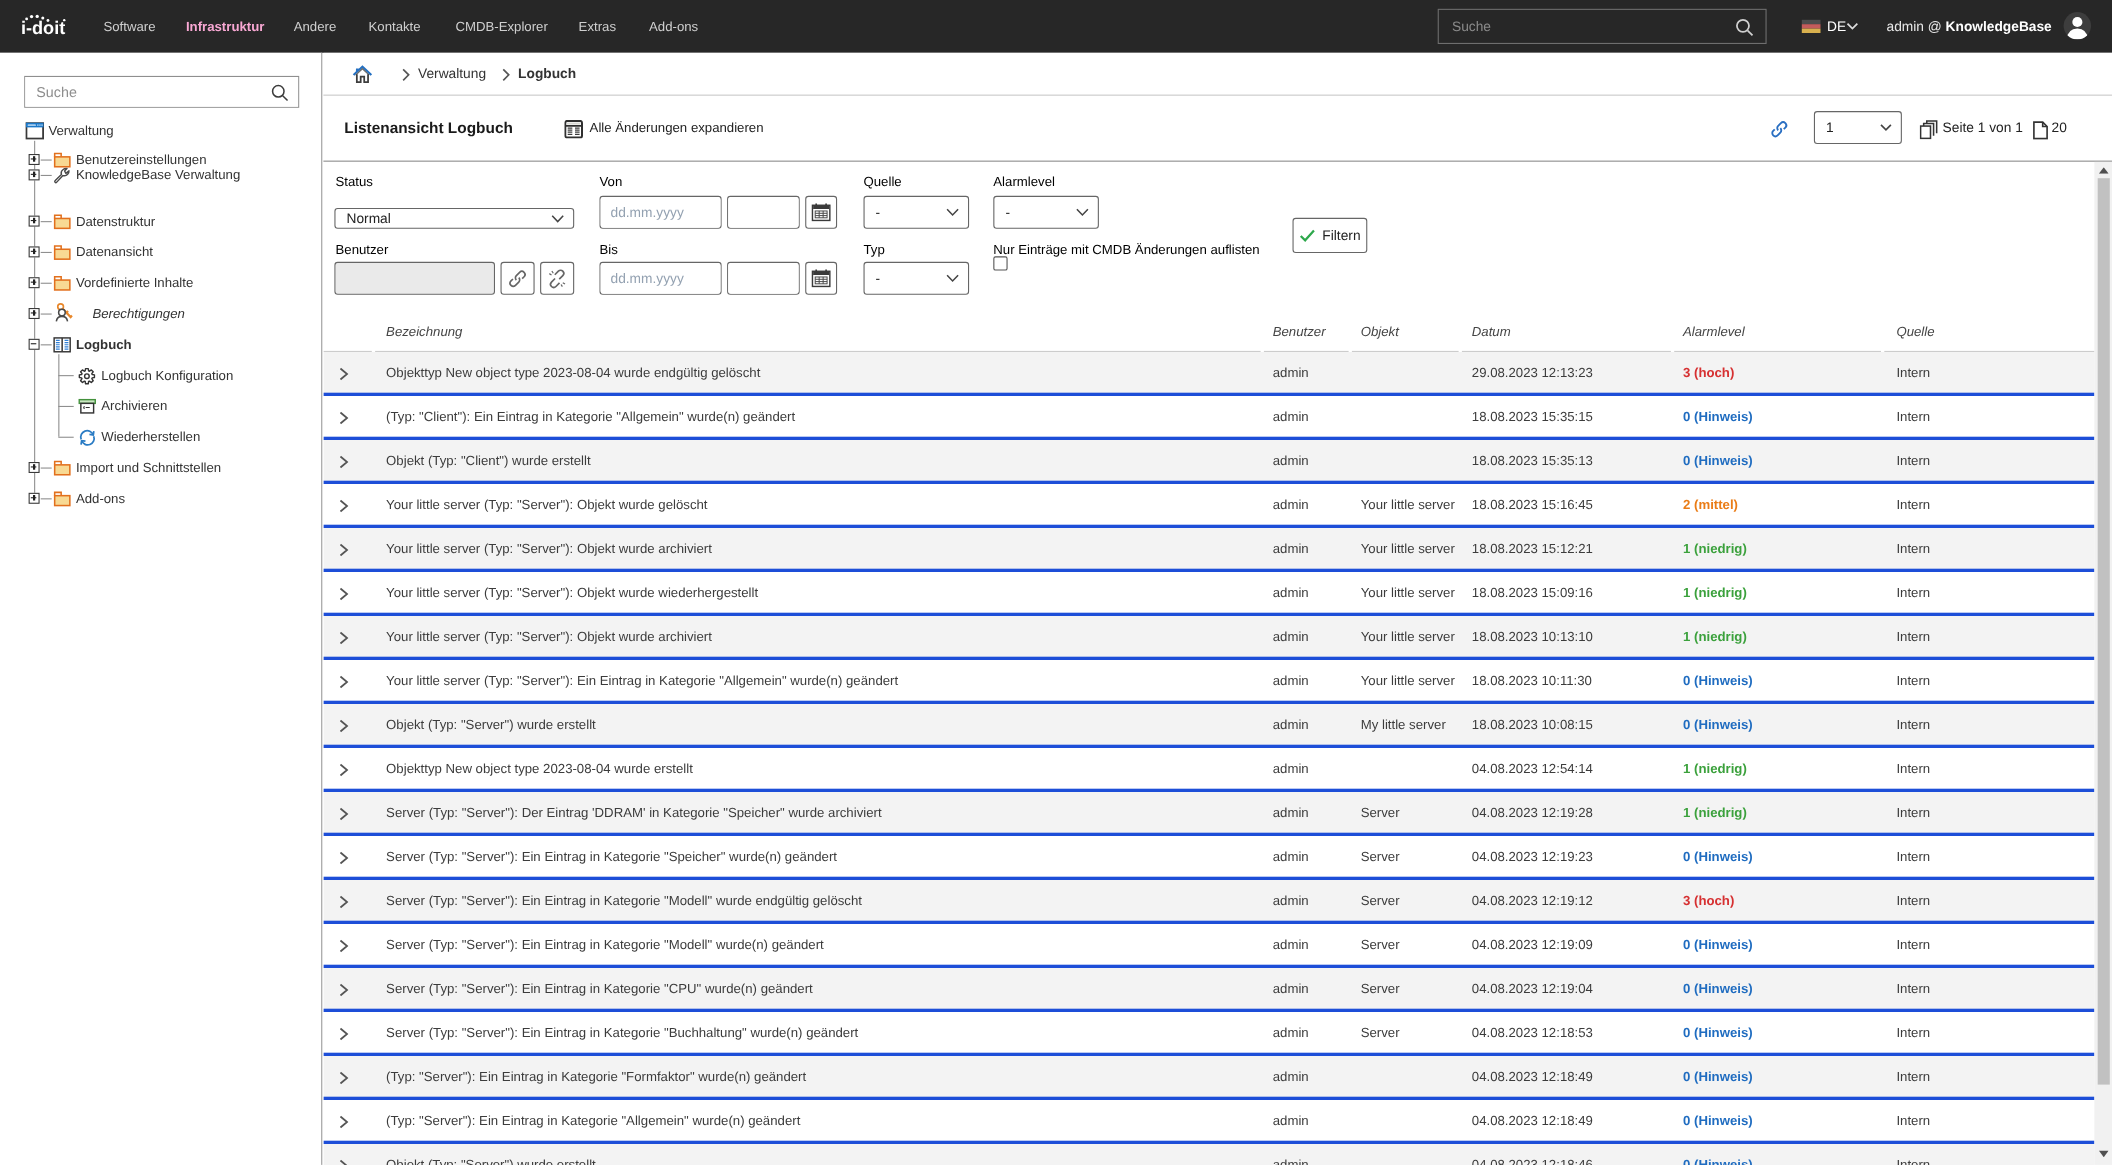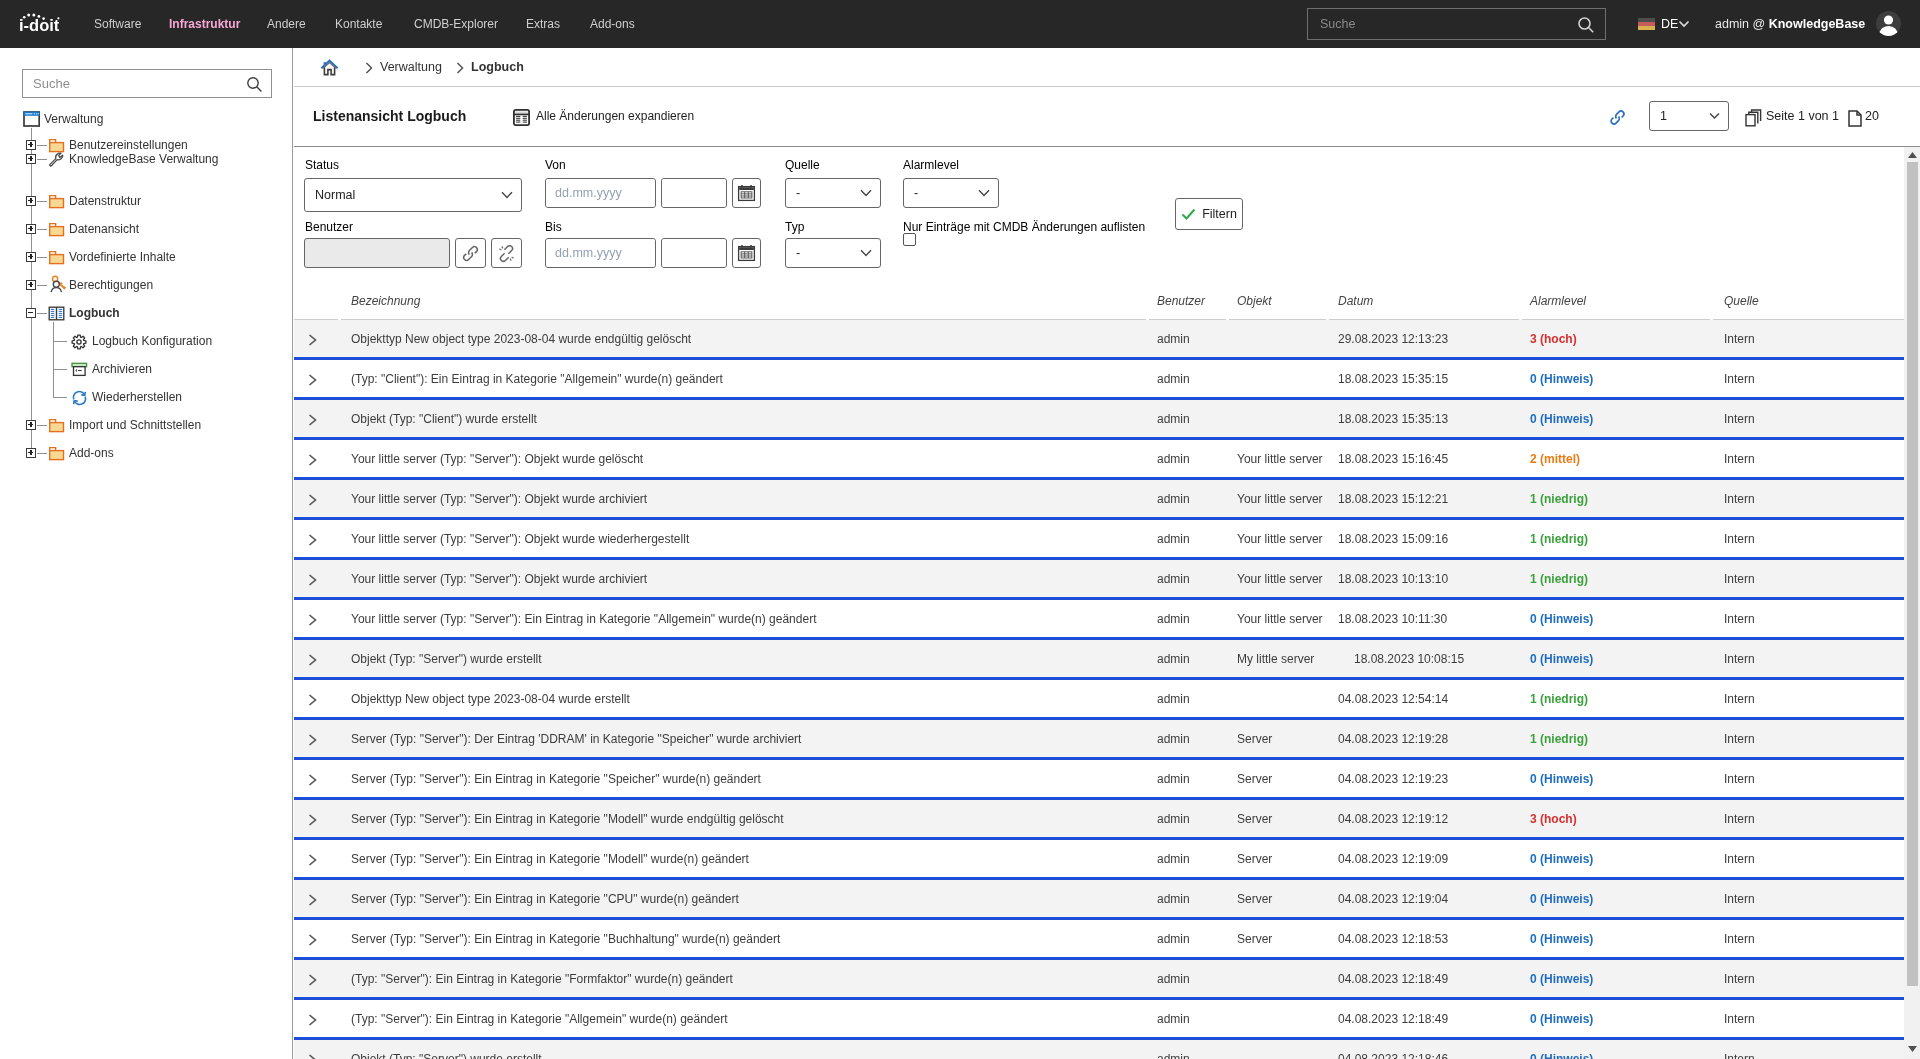--- a/index.html
+++ b/index.html
@@ -184,21 +184,21 @@
 <path d="M1.7 4.6 L1.7 1.6 L7.6 1.6 L7.6 4.6" fill="#fff" stroke="#e2701d" stroke-width="1.4"></path>
 <rect x="1.7" y="4.6" width="13.8" height="9" fill="#f8d993" stroke="#e2701d" stroke-width="1.4"></rect>
 </svg>
         <div class="pmbox" style="left:26px; top:9px;">
           <div class="h"></div>
           <div class="v"></div>
         </div>
         <div class="tline" style="left:37px; top:14px; width:10px; height:1px;"></div>
       </div>
 <div class="treerow" style="left:0; top:222.5px; width:293px; ">
-        <span style="position:absolute; left:69px;">Berechtigungen</span>
+        <span style="position:absolute; left:84px;font-style:italic;">Berechtigungen</span>
         <svg class="ticon" style="left:48px; top:4px;" width="19" height="19" viewBox="0 0 19 19">
 <circle cx="7.1" cy="3.9" r="2.6" fill="none" stroke="#e8872a" stroke-width="1.5"></circle>
 <path d="M9.2 5.9 L16.2 13.2 L17.4 11.8 M12.4 9.2 L13.9 7.7" fill="none" stroke="#e8872a" stroke-width="2"></path>
 <circle cx="8.3" cy="9.2" r="3" fill="#fff" stroke="#4a4a4a" stroke-width="1.4"></circle>
 <path d="M3.2 17.2 Q3.8 12.6 8.3 12.6 Q12.8 12.6 13.4 17.2" fill="none" stroke="#4a4a4a" stroke-width="1.4"></path>
 </svg>
         <div class="pmbox" style="left:26px; top:9px;">
           <div class="h"></div>
           <div class="v"></div>
         </div>
@@ -339,21 +339,21 @@
       <path d="M9 1 L9 5 L13 5" fill="none" stroke="#333" stroke-width="1.5"></path>
     </svg>
     <div class="abs" style="left:1571px; top:0; height:58px; line-height:58px; font-size:12.5px; color:#222;">20</div>
   </div>
   <div id="content">
     <div id="filters">
 <div class="flabel" style="left:11px; top:11px;">Status</div>
 <div class="flabel" style="left:251px; top:11px;">Von</div>
 <div class="flabel" style="left:491px; top:11px;">Quelle</div>
 <div class="flabel" style="left:609px; top:11px;">Alarmlevel</div>
-<div class="sel" style="left:10px; top:31px; width:218px; height:34px;">
+<div class="sel" style="left:10px; top:42px; width:218px; height:19px;">
           <span class="stext">Normal</span>
           <svg width="12" height="8" viewBox="0 0 12 8">
             <polyline points="1,1.2 6,6.4 11,1.2" fill="none" stroke="#444" stroke-width="1.4"></polyline>
           </svg>
         </div>
 <div class="inp" style="left:251px; top:31px; width:111px; height:30px;"><input placeholder="dd.mm.yyyy" style=""></div>
 <div class="inp" style="left:367px; top:31px; width:66px; height:30px;"><input placeholder="" style=""></div>
 <div class="fbtn" style="left:438px; top:31px; width:29px; height:30px;">
           <svg width="19" height="18" viewBox="0 0 19 18">
 <rect x="1.6" y="2.6" width="15.8" height="13.8" fill="#fff" stroke="#3a3a3a" stroke-width="1.3"></rect>
@@ -534,21 +534,21 @@
           <div class="cell alarm a-blue" style="left:1236px;">0 (Hinweis)</div>
           <div class="cell" style="left:1430px;">Intern</div>
         </div>
 <div class="row odd" style="top:356px;">
           <svg class="chev" width="9" height="12" viewBox="0 0 9 12">
             <polyline points="1.5,1 7.5,6 1.5,11" fill="none" stroke="#555" stroke-width="1.6"></polyline>
           </svg>
           <div class="cell" style="left:57px;">Objekt (Typ: "Server") wurde erstellt</div>
           <div class="cell" style="left:863px;">admin</div>
           <div class="cell" style="left:943px;">My little server</div>
-          <div class="cell" style="left:1044px;margin-left:16px;">18.08.2023 10:08:15</div>
+          <div class="cell" style="left:1044px;">18.08.2023 10:08:15</div>
           <div class="cell alarm a-blue" style="left:1236px;">0 (Hinweis)</div>
           <div class="cell" style="left:1430px;">Intern</div>
         </div>
 <div class="row" style="top:396px;">
           <svg class="chev" width="9" height="12" viewBox="0 0 9 12">
             <polyline points="1.5,1 7.5,6 1.5,11" fill="none" stroke="#555" stroke-width="1.6"></polyline>
           </svg>
           <div class="cell" style="left:57px;">Objekttyp New object type 2023-08-04 wurde erstellt</div>
           <div class="cell" style="left:863px;">admin</div>
           <div class="cell" style="left:1044px;">04.08.2023 12:54:14</div>

